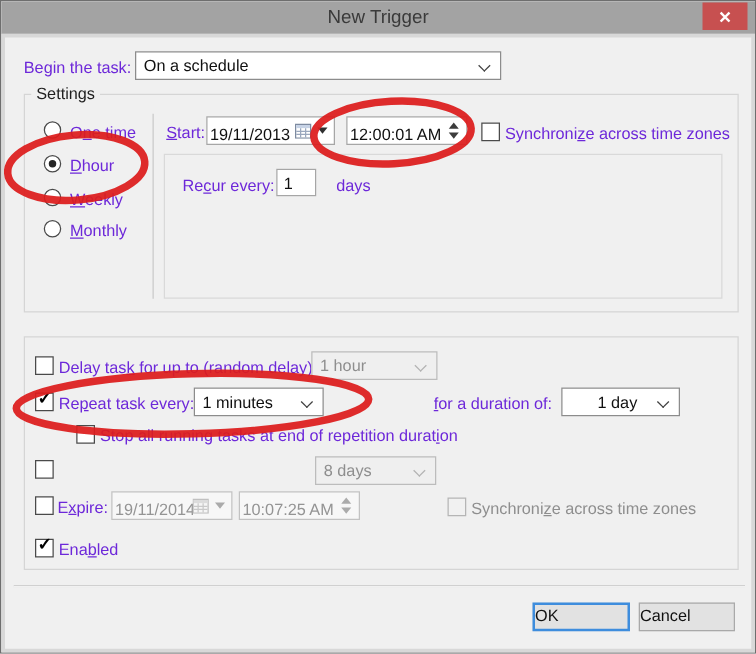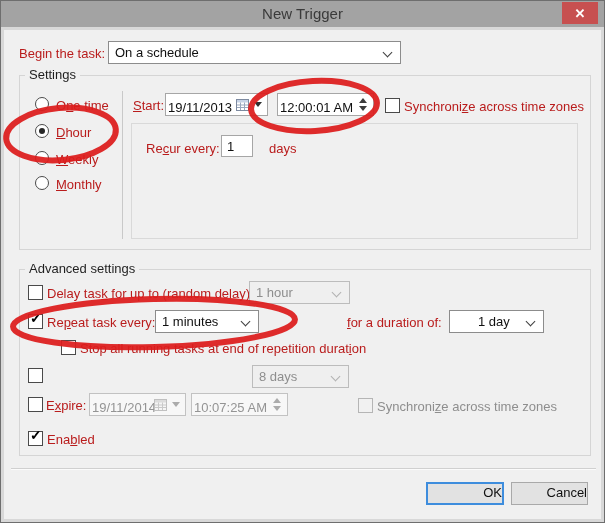--- a/index.html
+++ b/index.html
@@ -9,21 +9,21 @@
     border:1px solid #6e6e6e;background:#f0f0f0;overflow:hidden;
   }
   .titlebar{position:absolute;left:0;top:0;width:603px;height:26px;background:#a3a3a3;}
   .title{text-align:center;line-height:26px;font-size:15px;color:#3a3a3a;border-radius:10px;}
   .close-btn{
     position:absolute;left:561px;top:1px;width:36px;height:22px;background:#c75050;
     color:#fff;font-size:13px;font-weight:bold;display:flex;align-items:center;justify-content:center;
   }
   .body-frame{position:absolute;left:0;top:26px;width:603px;height:495px;box-shadow:inset 0 0 0 3px #d8d8d8;pointer-events:none;}
 
-  .lbl{position:absolute;font-size:13px;color:#b91c1c;line-height:15px;white-space:nowrap;}
+  .lbl{position:absolute;font-size:13px;color:#6d28d9;line-height:15px;white-space:nowrap;}
   .lbl.dis{color:#8e8e8e;}
   .mn{text-decoration:underline;}
 
   .groupbox{position:absolute;border:1px solid #d5d5d5;box-sizing:border-box;}
   .legend{position:absolute;font-size:13px;color:#1f1f1f;background:#f0f0f0;padding:0 4px;z-index:2;line-height:15px;}
 
   .combo{
     position:absolute;background:#fff;border:1px solid #8c8c8c;box-sizing:border-box;
     font-size:13px;color:#101010;display:flex;align-items:center;padding:0 20px 0 6px;white-space:nowrap;
   }
@@ -60,21 +60,21 @@
   .tri-down{width:0;height:0;border-left:4px solid transparent;border-right:4px solid transparent;border-top:5px solid #3c3c3c;}
   .dis .tri-up{border-bottom-color:#ababab;}
   .dis .tri-down{border-top-color:#ababab;}
 
   .calwrap{position:absolute;right:5px;top:50%;margin-top:-7px;display:flex;align-items:center;gap:4px;}
   .caret{width:0;height:0;border-left:4px solid transparent;border-right:4px solid transparent;border-top:5px solid #2f2f2f;}
   .dis .caret{border-top-color:#ababab;}
 
   .btn{
     position:absolute;background:#e2e2e2;border:1px solid #a9a9a9;box-sizing:border-box;
-    font-size:13px;color:#101010;text-align:right;line-height:20px;
+    font-size:13px;color:#101010;text-align:left;line-height:20px;
   }
   .btn.default{border:2px solid #3e8ddd;line-height:18px;}
 
   .overlay{position:absolute;left:0;top:0;z-index:9;pointer-events:none;}
 </style>
 </head>
 <body>
 
 <div class="window">
 
@@ -137,21 +137,20 @@
   </div>
 
   <span class="checkbox" style="left:384px;top:97px;"></span>
   <span class="lbl" style="left:403px;top:98px;"><span>Synchroni</span><span class="mn">z</span><span>e across time zones</span></span>
 
   <div class="groupbox" style="left:130px;top:122px;width:447px;height:116px;border-color:#d9d9d9;"></div>
   <span class="lbl" style="left:145px;top:140px;"><span>Re</span><span class="mn">c</span><span>ur every:</span></span>
   <input class="textinput" style="left: 220px; top: 134px; width: 32px; height: 22px;" value="1">
   <span class="lbl" style="left:268px;top:140px;">days</span>
 
-  <span class="legend" style="left:24px;top:260px;">Advanced settings</span>
   <div class="groupbox" style="left:18px;top:268px;width:572px;height:187px;"></div>
 
   <span class="checkbox" style="left:27px;top:284px;"></span>
   <span class="lbl" style="left:46px;top:285px;"><span>Delay tas</span><span class="mn">k</span><span> for up to (random delay):</span></span>
   <div class="combo dis" style="left:248px;top:280px;width:101px;height:23px;">
     <span>1 hour</span>
     <span class="chev"></span>
   </div>
 
   <span class="checkbox" style="left:27px;top:313px;">

